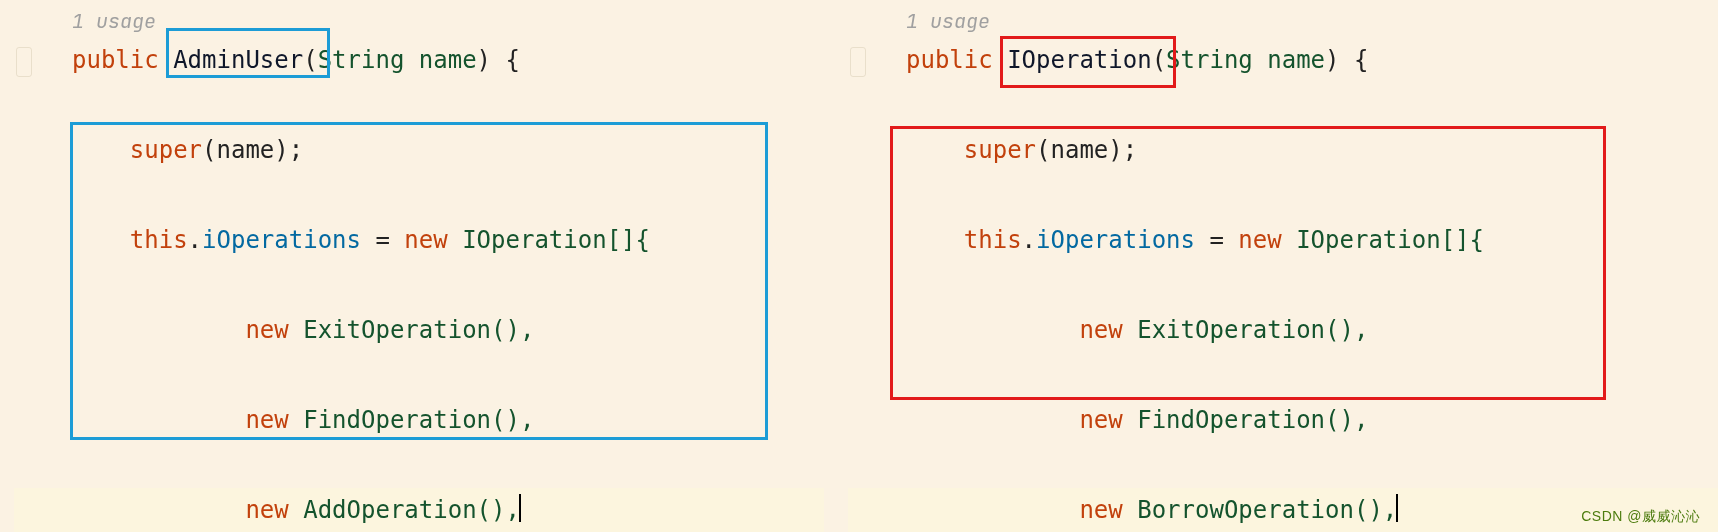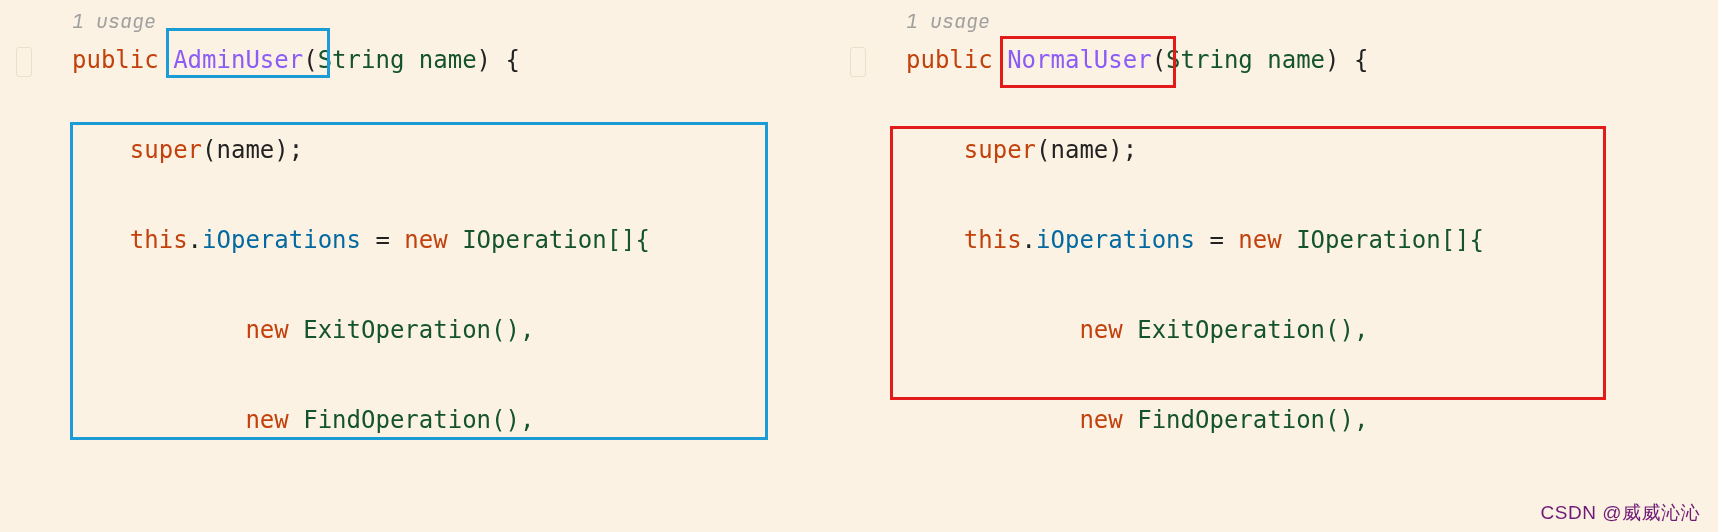--- a/index.html
+++ b/index.html
@@ -6,59 +6,61 @@
   .wrap{display:flex;width:1718px;height:532px;position:relative;}
   .pane{position:relative;flex:0 0 auto;padding-top:8px;}
   .pane.left{width:810px;margin-left:14px;}
   .pane.right{width:870px;margin-left:20px;}
   .gutter{width:22px;}
   .usage{color:#a0a0a0;font-style:italic;font-size:20px;margin-left:58px;margin-bottom:4px;}
   pre{margin:0;padding:0;line-height:45px;white-space:pre;}
   .line{height:45px;display:block;position:relative;padding-left:58px;}
   .line.cursor{background:#fcf5de;}
   .kw{color:#c2410c;}
-  .type{color:#8b5cf6;}
+  .type{color:#0f172a;}
   .field{color:#0369a1;}
   .txt{color:#14532d;}
   .punct{color:#222;}
   .caret{display:inline-block;width:2px;height:28px;background:#000;vertical-align:-4px;margin-left:-1px;}
   .hint{position:absolute;left:2px;width:14px;height:28px;top:9px;border:1px solid #d8ccb3;border-radius:3px;opacity:.5;}
   .box{position:absolute;border-width:3px;border-style:solid;pointer-events:none;}
-  .watermark{position:absolute;right:18px;bottom:6px;color:#701a75;font-size:19px;font-family:sans-serif;letter-spacing:.5px;}
+  .watermark{position:absolute;right:18px;bottom:6px;color:#4d7c0f;font-size:14px;font-family:sans-serif;letter-spacing:.5px;}
 </style>
 </head>
 <body>
 
 <div class="wrap">
 
   <div class="pane left">
     <div class="usage">1 usage</div>
     <pre><span class="line"><span class="kw">public</span> <span class="type">AdminUser</span><span class="punct">(</span><span class="txt">String</span><span class="txt"> name</span><span class="punct">) {</span><span class="hint"></span></span>
 <span class="line">    <span class="kw">super</span><span class="punct">(name);</span></span>
 <span class="line">    <span class="kw">this</span><span class="punct">.</span><span class="field">iOperations</span><span class="punct"> = </span><span class="kw">new</span><span class="txt"> IOperation[]{</span></span>
 <span class="line">            <span class="kw">new</span><span class="txt"> ExitOperation(),</span></span>
 <span class="line">            <span class="kw">new</span><span class="txt"> FindOperation(),</span></span>
+<span class="line cursor">            <span class="kw">new</span><span class="txt"> AddOperation(),</span><span class="caret"></span></span>
 
 
 
 
 </pre>
     <div class="box" style="left:152px;top:28px;width:158px;height:44px;border-color:#1c9cd6;"></div>
     <div class="box" style="left:56px;top:122px;width:692px;height:312px;border-color:#1c9cd6;"></div>
   </div>
 
   <div class="gutter"></div>
 
   <div class="pane right">
     <div class="usage">1 usage</div>
-    <pre><span class="line"><span class="kw">public</span> <span class="type">NormalUser</span><span class="punct">(</span><span class="txt">String</span><span class="txt"> name</span><span class="punct">) {</span><span class="hint"></span></span>
+    <pre><span class="line"><span class="kw">public</span> <span class="type">IOperation</span><span class="punct">(</span><span class="txt">String</span><span class="txt"> name</span><span class="punct">) {</span><span class="hint"></span></span>
 <span class="line">    <span class="kw">super</span><span class="punct">(name);</span></span>
 <span class="line">    <span class="kw">this</span><span class="punct">.</span><span class="field">iOperations</span><span class="punct"> = </span><span class="kw">new</span><span class="txt"> IOperation[]{</span></span>
 <span class="line">            <span class="kw">new</span><span class="txt"> ExitOperation(),</span></span>
 <span class="line">            <span class="kw">new</span><span class="txt"> FindOperation(),</span></span>
+<span class="line cursor">            <span class="kw">new</span><span class="txt"> BorrowOperation(),</span><span class="caret"></span></span>
 
 
 
 </pre>
     <div class="box" style="left:152px;top:36px;width:170px;height:46px;border-color:#e21a1a;"></div>
     <div class="box" style="left:42px;top:126px;width:710px;height:268px;border-color:#e21a1a;"></div>
   </div>
 
   <div class="watermark">CSDN @威威沁沁</div>
 </div>

